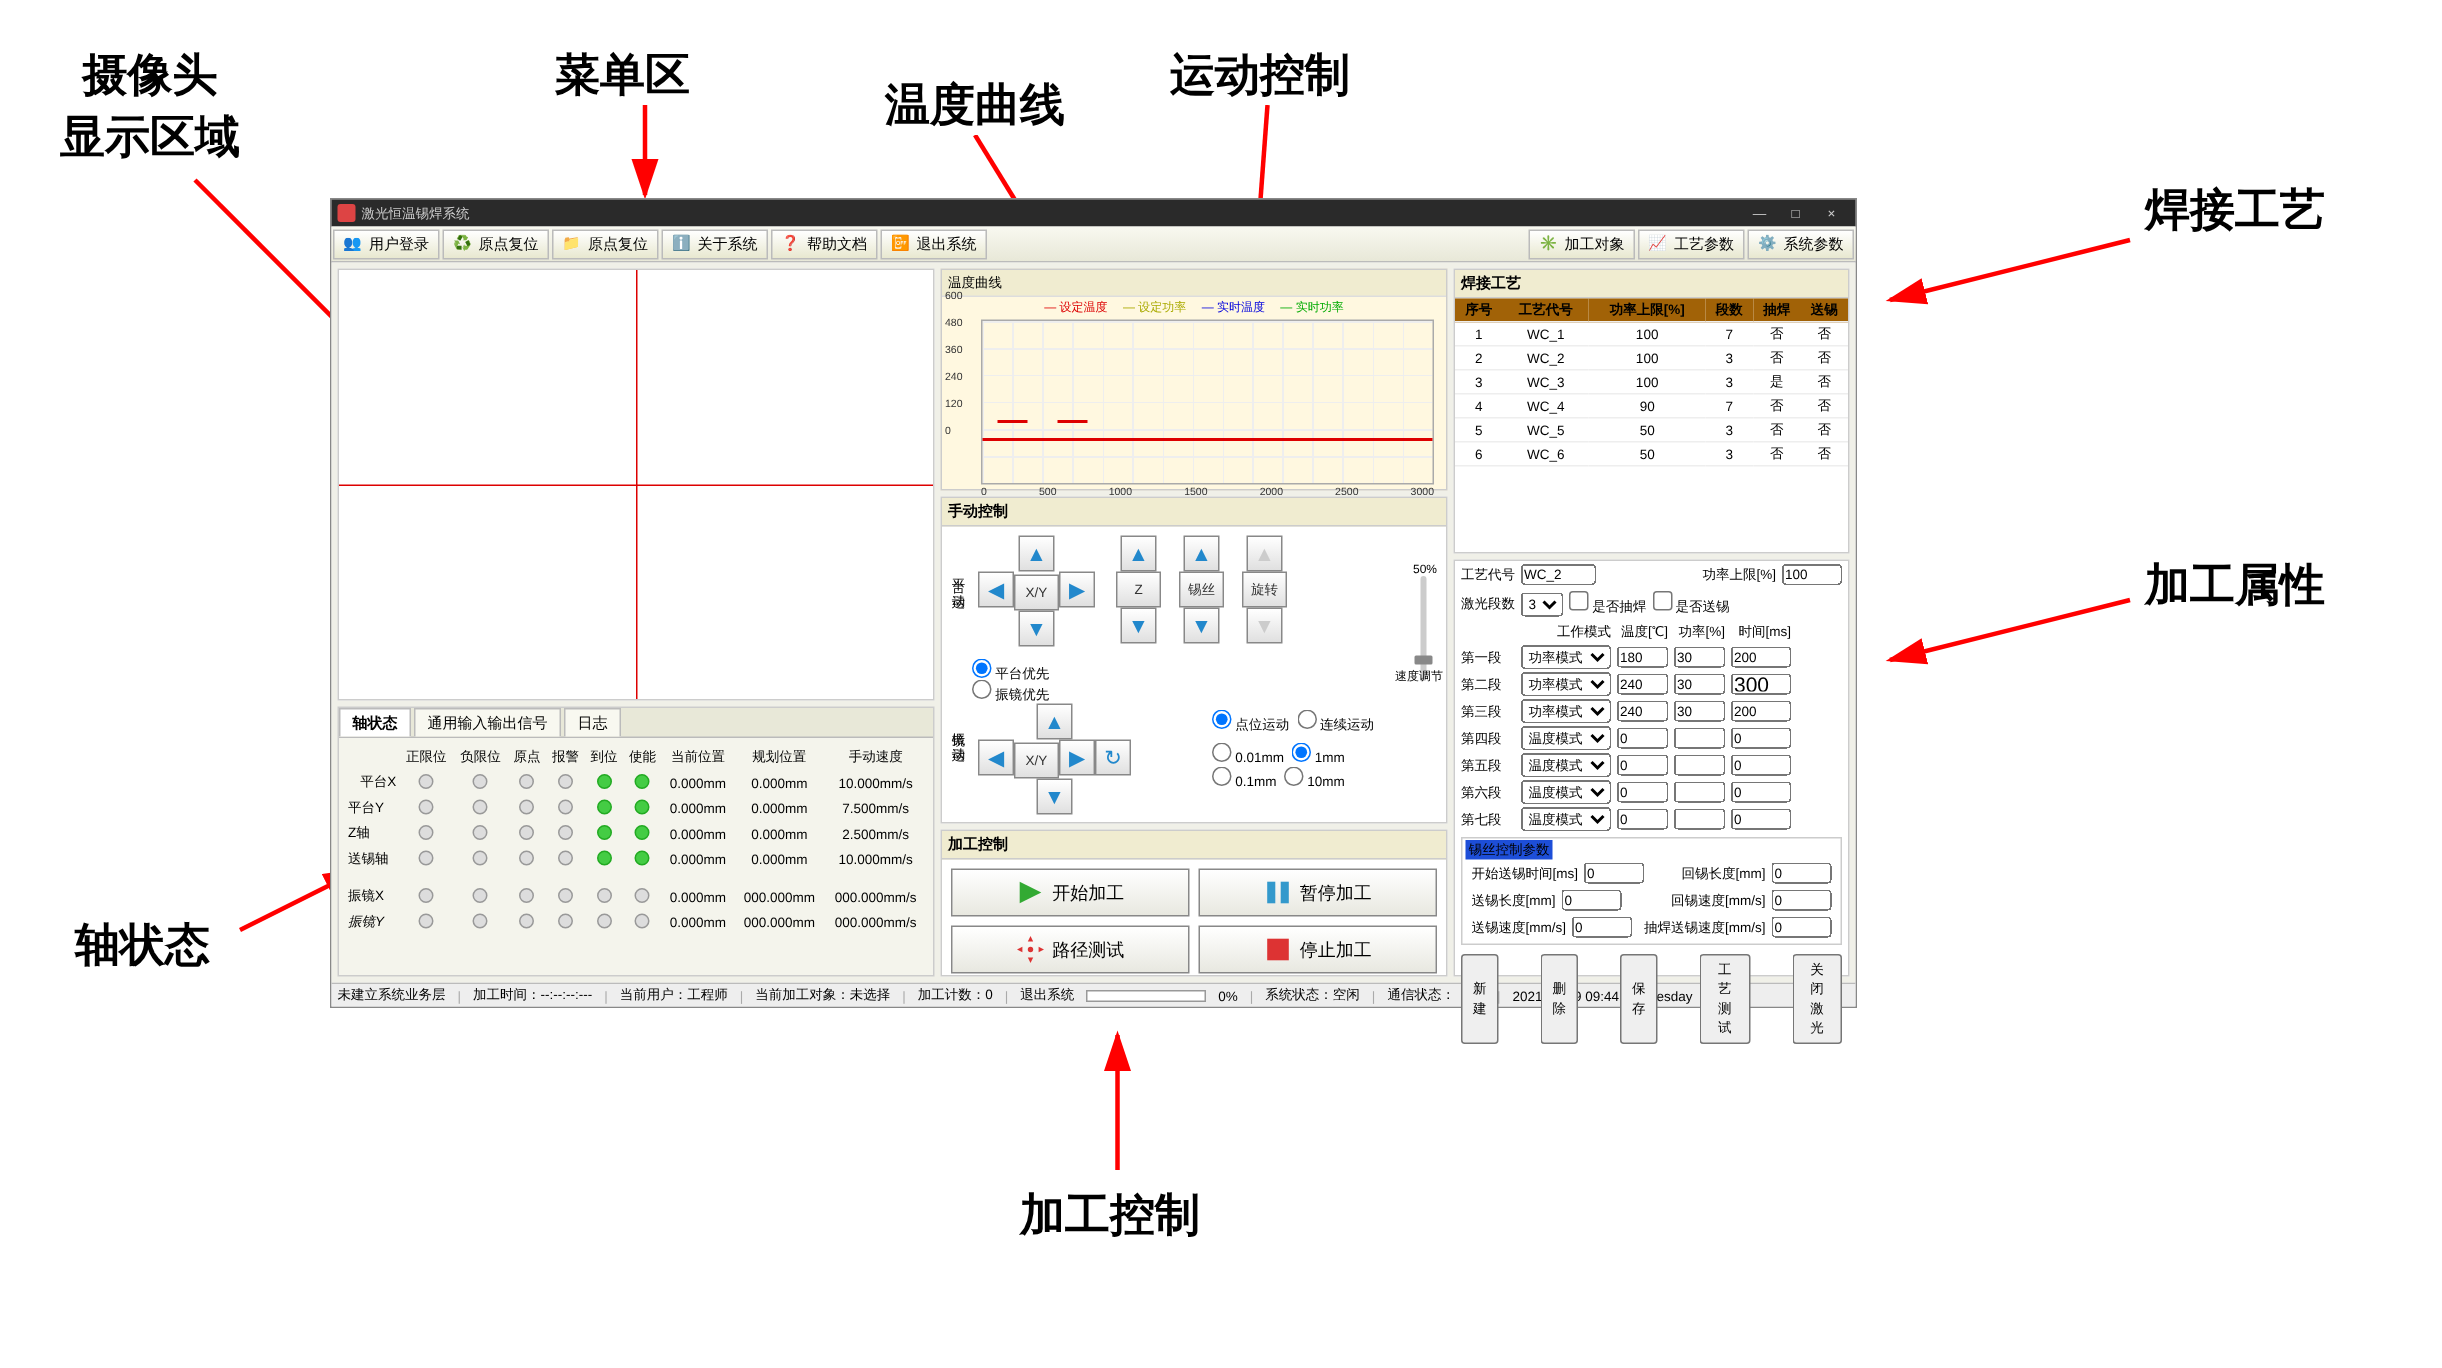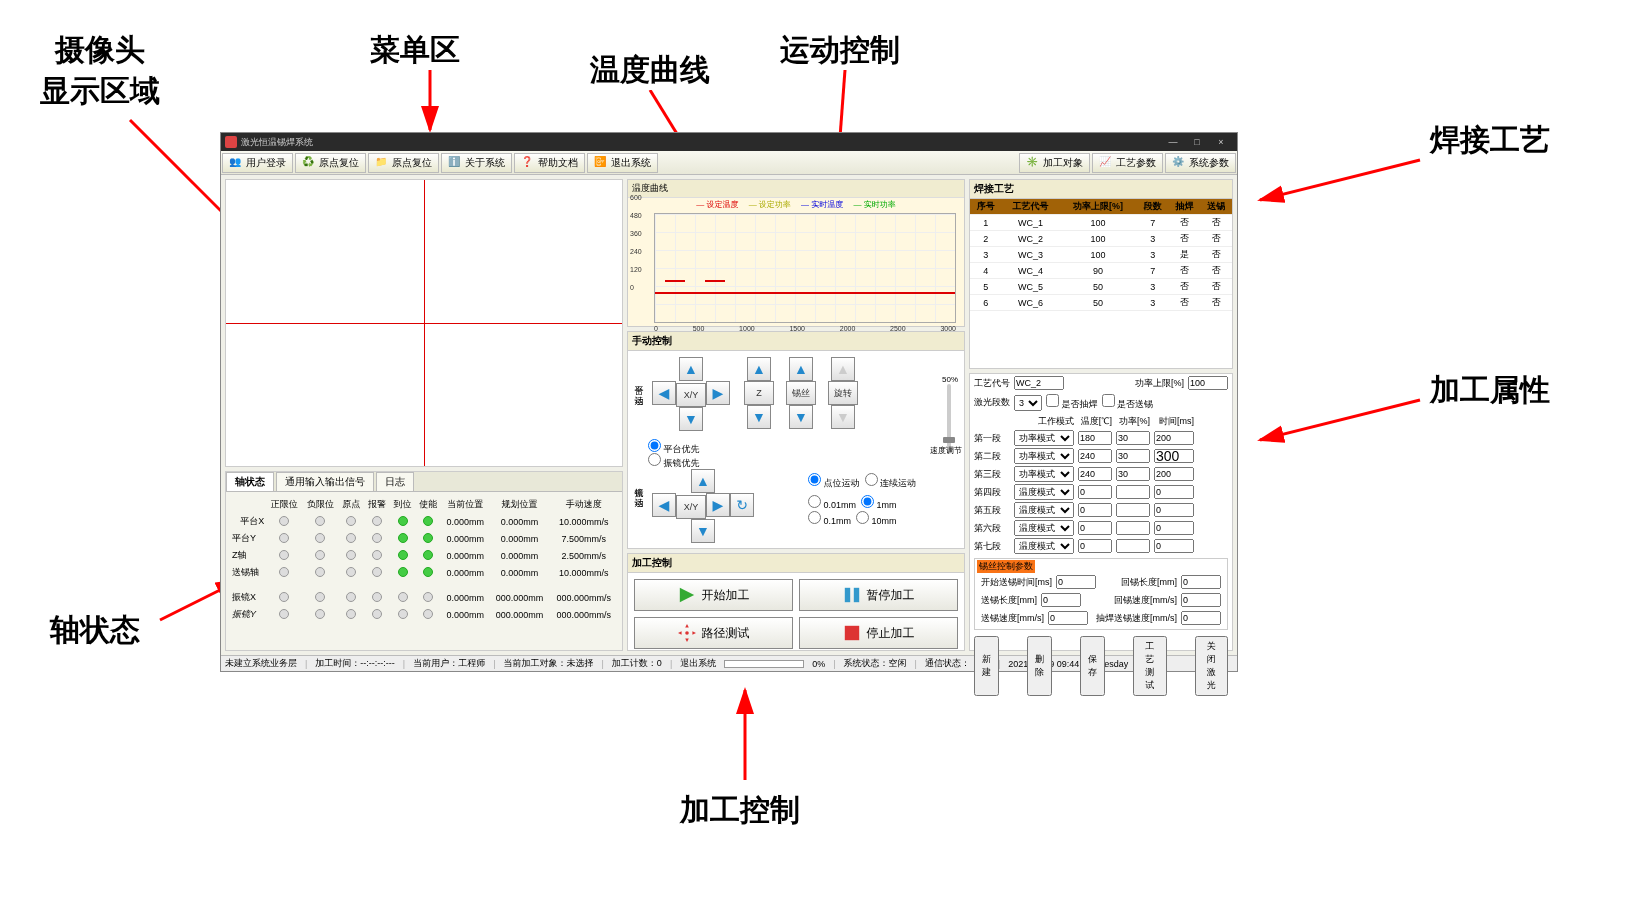--- a/index.html
+++ b/index.html
@@ -90,21 +90,21 @@
 
 .attrPanel { position: absolute; left: 748px; top: 198px; width: 264px; height: 278px; background: #fff; border: 1px solid #ccc; font-size: 9px; }
 .attrPanel .row { display: flex; align-items: center; padding: 2px 4px; gap: 4px; }
 .attrPanel input[type=text] { width: 40px; font-size: 9px; height: 14px; }
 .attrPanel select { font-size: 9px; height: 16px; }
 .attrPanel .grid { display: grid; grid-template-columns: 36px 60px 34px 34px 40px; gap: 2px 4px; padding: 2px 4px; align-items: center; }
 .attrPanel .grid .gh { font-size: 9px; text-align: right; }
 .attrPanel .btns { display: flex; justify-content: space-around; padding: 4px; gap: 28px; }
 .attrPanel .btns button { font-size: 9px; padding: 2px 6px; }
 .fieldset { border: 1px solid #ccc; margin: 2px 4px; padding: 2px; }
-.fieldset .leg { font-size: 9px; margin-top: -8px; background: #f97316; display: inline-block; padding: 0 2px; }
+.fieldset .leg { font-size: 9px; margin-top: -8px; background: #1d4ed8; display: inline-block; padding: 0 2px; }
 </style>
 </head>
 <body>
 
 <div class="anno" style="left:40px;top:30px;text-align:center">摄像头
 显示区域</div>
 <div class="anno" style="left:370px;top:30px">菜单区</div>
 <div class="anno" style="left:590px;top:50px">温度曲线</div>
 <div class="anno" style="left:780px;top:30px">运动控制</div>
 <div class="anno" style="left:1430px;top:120px">焊接工艺</div>

